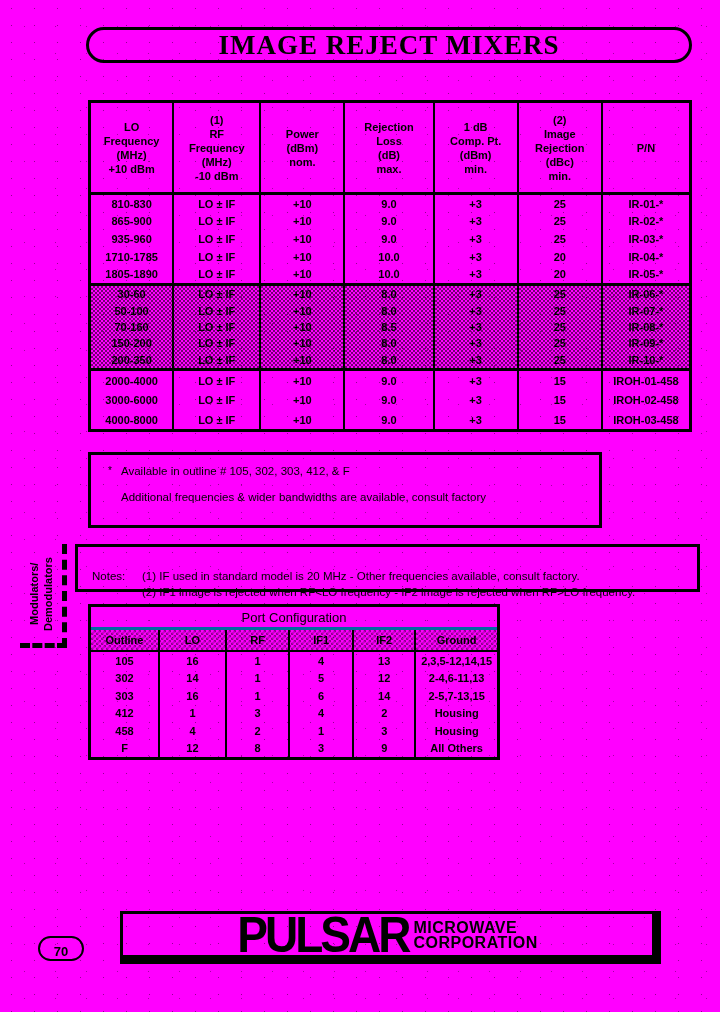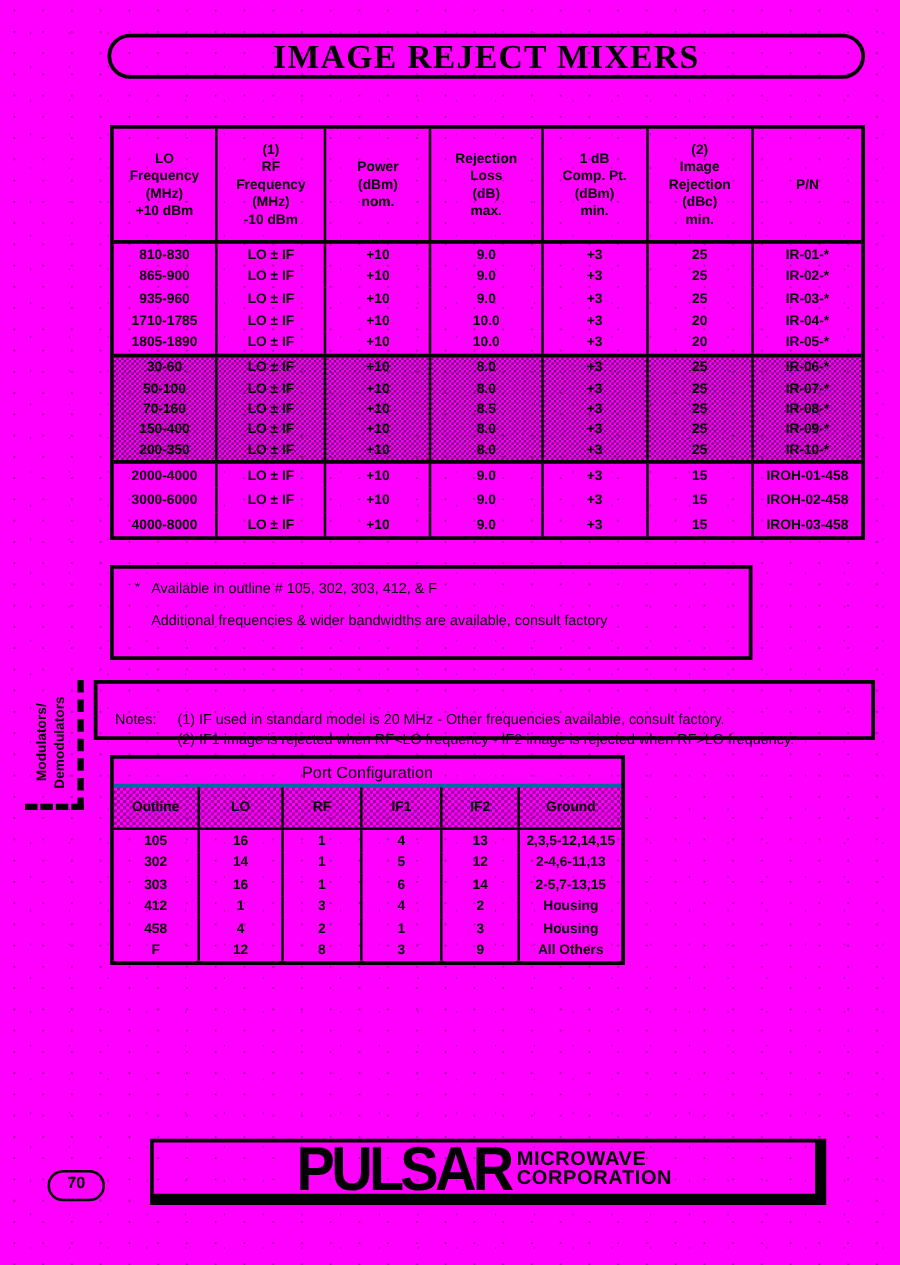--- a/index.html
+++ b/index.html
@@ -106,21 +106,21 @@
   .port-config {
     position:absolute; left:88px; top:604px; width:412px;
     border:3px solid #000;
   }
   .pc-title {
     height:23px; border-bottom:3px solid #0369a1;
     display:flex; align-items:center; justify-content:center;
     font-size:13px; font-weight:normal;
   }
   .pc-row { display:flex; align-items:stretch; height:17.5px; }
-  .pc-header-row { height:34px; border-bottom:2px solid #000; }
+  .pc-header-row { height:22px; border-bottom:2px solid #000; }
   .pc-cell {
     border-right:2px solid #000;
     display:flex; align-items:center; justify-content:center;
     text-align:center; font-size:11px; font-weight:bold;
   }
   .pc-cell:nth-child(1){width:70px}
   .pc-cell:nth-child(2){width:68px}
   .pc-cell:nth-child(3){width:64px}
   .pc-cell:nth-child(4){width:65px}
   .pc-cell:nth-child(5){width:63px}
@@ -136,21 +136,21 @@
     font-size:46px; font-weight:bold; letter-spacing:-3px;
     transform:scaleY(1.08); line-height:40px;
   }
   .logo-sub { display:flex; flex-direction:column; justify-content:flex-start; }
   .logo-sub div { font-size:16px; font-weight:bold; line-height:15px; letter-spacing:0.5px; }
 
   
   .page-pill {
     position:absolute; left:38px; top:936px; width:46px; height:25px;
     border:2px solid #000; border-radius:13px;
-    display:flex; align-items:flex-start; justify-content:center;
+    display:flex; align-items:flex-end; justify-content:center;
     font-size:13px; font-weight:bold;
   }
 </style>
 </head>
 <body>
 
 <div class="title-banner">
   <span>IMAGE REJECT MIXERS</span>
 </div>
 
@@ -253,21 +253,21 @@
         <div class="mt-row">
           <div class="mt-cell">70-160</div>
           <div class="mt-cell">LO ± IF</div>
           <div class="mt-cell">+10</div>
           <div class="mt-cell">8.5</div>
           <div class="mt-cell">+3</div>
           <div class="mt-cell">25</div>
           <div class="mt-cell">IR-08-*</div>
         </div>
         <div class="mt-row">
-          <div class="mt-cell">150-400</div>
+          <div class="mt-cell">150-200</div>
           <div class="mt-cell">LO ± IF</div>
           <div class="mt-cell">+10</div>
           <div class="mt-cell">8.0</div>
           <div class="mt-cell">+3</div>
           <div class="mt-cell">25</div>
           <div class="mt-cell">IR-09-*</div>
         </div>
         <div class="mt-row">
           <div class="mt-cell">200-350</div>
           <div class="mt-cell">LO ± IF</div>

